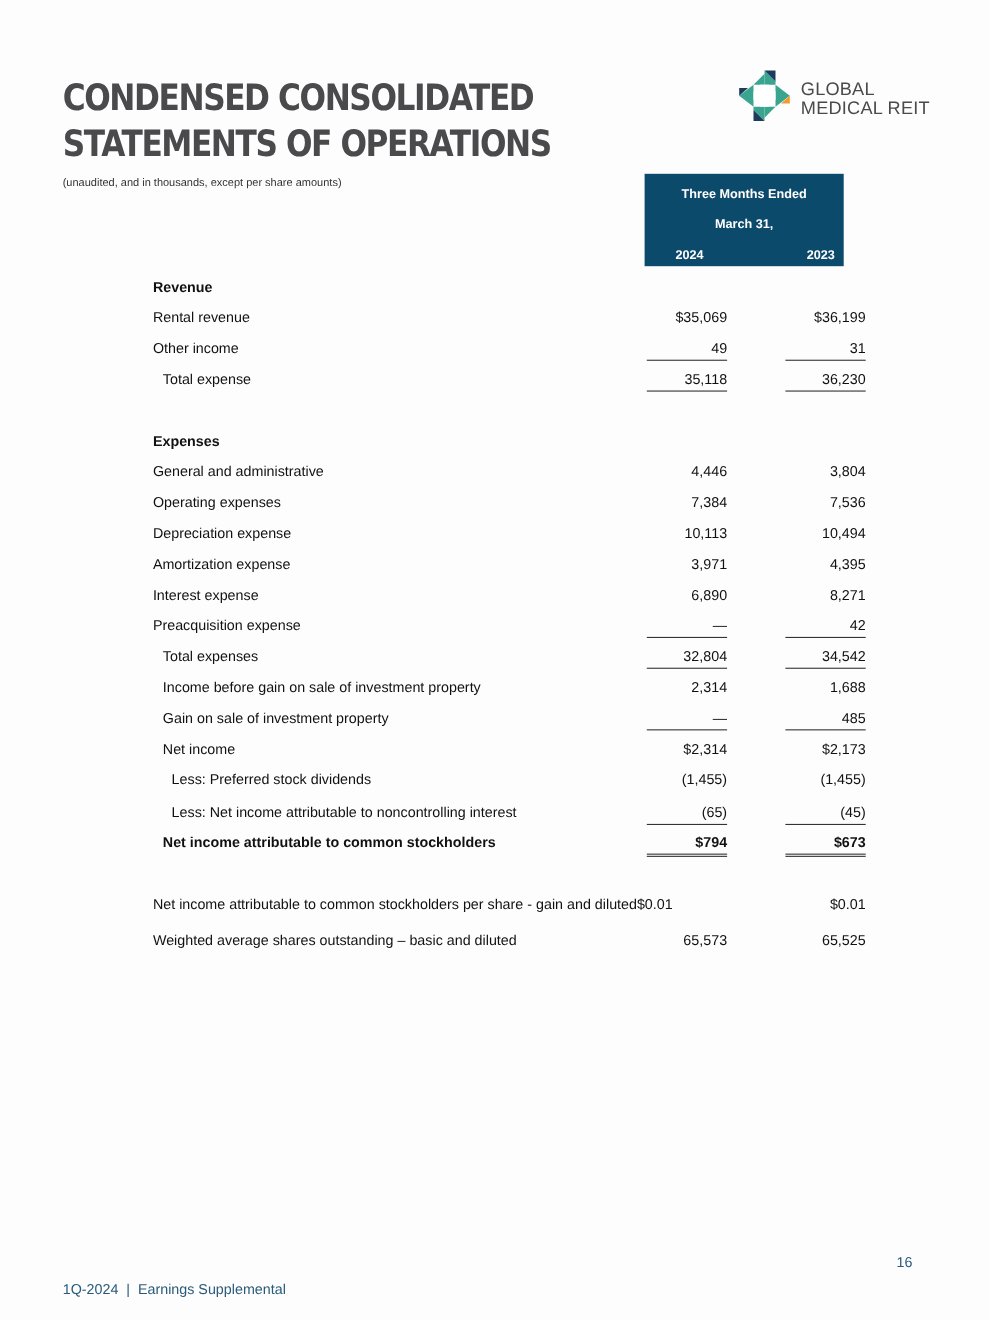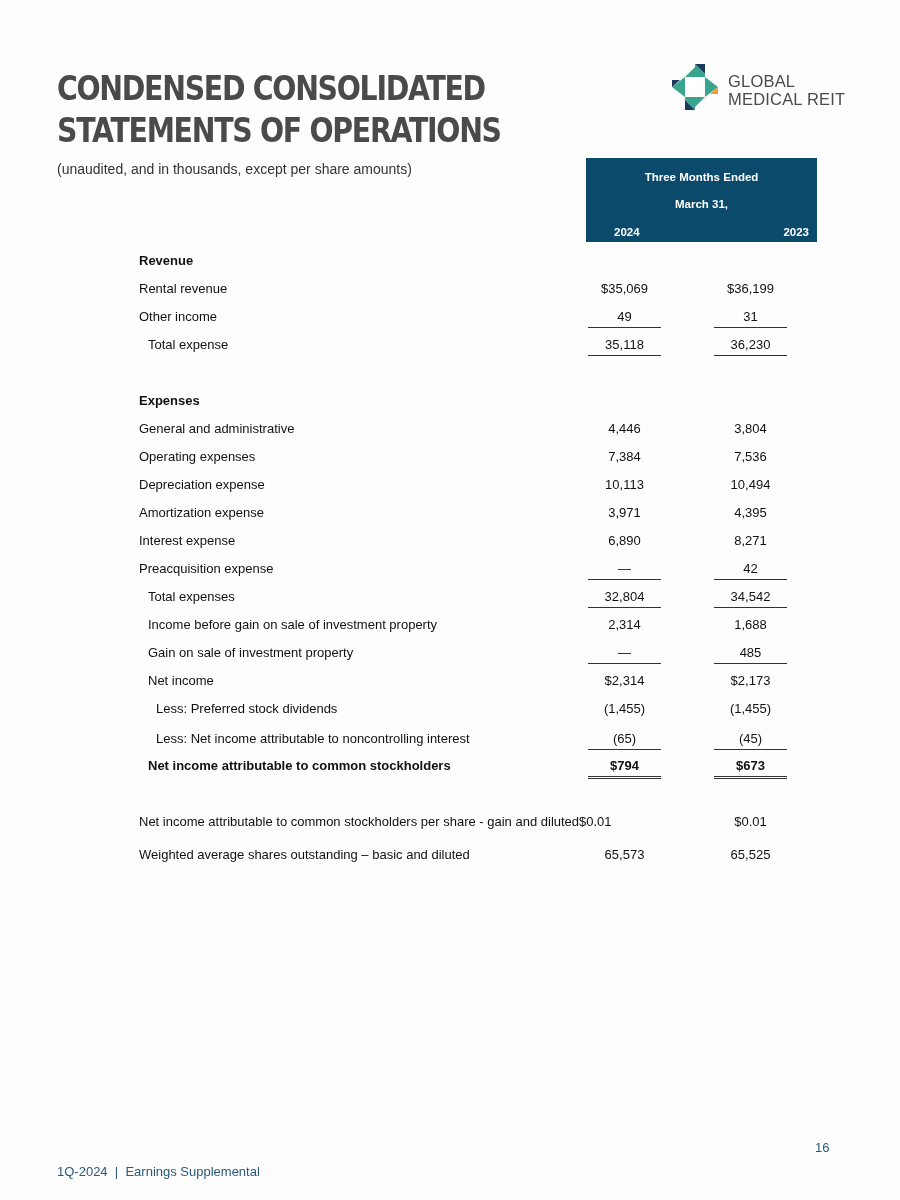--- a/index.html
+++ b/index.html
@@ -8,42 +8,42 @@
       font-family: "Liberation Sans", sans-serif; color: #222; overflow: hidden;
     }
     .title {
       position: absolute; left: 57px; top: 68px;
       font-family: "DejaVu Sans", sans-serif; font-weight: bold;
       font-size: 33px; line-height: 42px; color: #4a4a4c;
       letter-spacing: -1.5px; transform: scaleX(0.86); transform-origin: left top;
       white-space: nowrap;
     }
     .subtitle {
-      position: absolute; left: 57px; top: 161px; font-size: 14px; color: #333;
+      position: absolute; left: 57px; top: 161px; font-size: 10px; color: #333;
     }
     .logo { position: absolute; left: 670px; top: 62px; width: 180px; height: 55px; }
     .logo-text {
       position: absolute; left: 58px; top: 10px; font-size: 16.5px; line-height: 18px;
       color: #4a4a4c; font-weight: normal; letter-spacing: 0.2px;
     }
     .header-box {
-      position: absolute; left: 586px; top: 158px; width: 231px; height: 84px;
+      position: absolute; left: 586px; top: 158px; width: 181px; height: 84px;
       background: #0c4a6b; color: #fff; font-weight: bold; font-size: 11.5px;
     }
     .hb-line1 { position: absolute; top: 13px; width: 100%; text-align: center; }
     .hb-line2 { position: absolute; top: 40px; width: 100%; text-align: center; }
     .hb-y1 { position: absolute; top: 68px; left: 28px; }
     .hb-y2 { position: absolute; top: 68px; right: 8px; }
     .rows { position: absolute; left: 0; top: 0; width: 900px; }
     .row {
       position: absolute; left: 139px; width: 644px; height: 20px; font-size: 13px;
       line-height: 20px; color: #111;
     }
     .row .label { position: absolute; left: 0; white-space: nowrap; }
-    .row .v1, .row .v2 { position: absolute; text-align: center; width: 73px; }
+    .row .v1, .row .v2 { position: absolute; text-align: right; width: 73px; }
     .row .v1 { left: 449px; }
     .row .v2 { left: 575px; }
     .row.bold { font-weight: bold; }
     .ind1 .label { left: 9px; }
     .ind2 .label { left: 17px; }
     .ul .v1, .ul .v2 { border-bottom: 1px solid #333; }
     .dul .v1, .dul .v2 { border-bottom: 3px double #333; }
     .footer-left { position: absolute; left: 57px; top: 1140px; font-size: 13px; color: #2a5a7a; margin-top: 24px; }
     .footer-right { position: absolute; left: 815px; top: 1140px; font-size: 13px; color: #2a5a7a; }
   </style>

